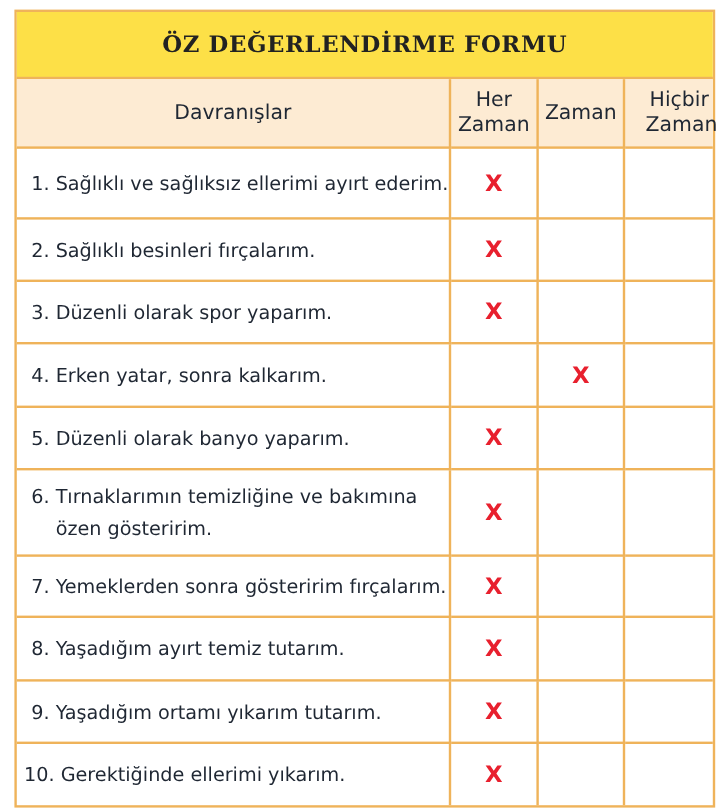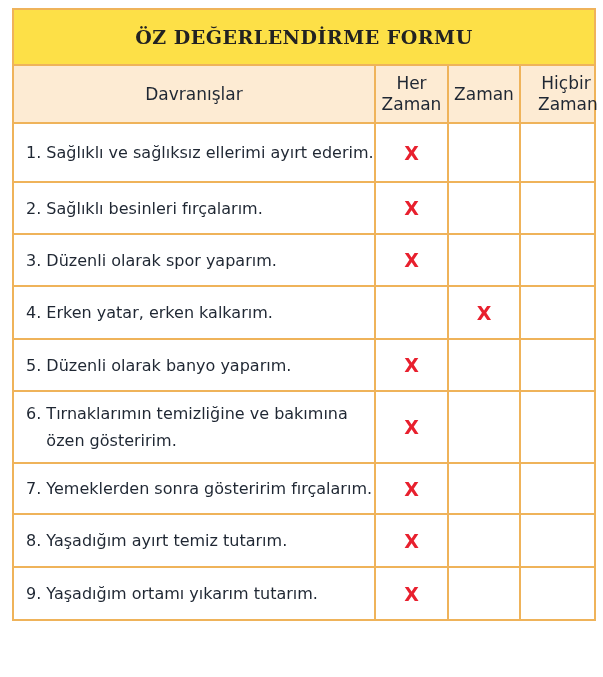--- a/index.html
+++ b/index.html
@@ -93,21 +93,21 @@
      </td>
      <td class="mark"><span class="x">X</span></td>
      <td class="mark"><span class="x"></span></td>
      <td class="mark"><span class="x"></span></td>
         </tr>
         <tr style="height: 53px;">
           <td class="beh">
        <div class="item" style="margin-left:0">
          <span class="num">4.</span>
          <span style="white-space:pre"> </span>
-         <span>Erken yatar, erken kalkarım.</span>
+         <span>Erken yatar, sonra kalkarım.</span>
        </div>
      </td>
      <td class="mark"><span class="x"></span></td>
      <td class="mark"><span class="x">X</span></td>
      <td class="mark"><span class="x"></span></td>
         </tr>
         <tr style="height: 52px;">
           <td class="beh">
        <div class="item" style="margin-left:0">
          <span class="num">5.</span>
@@ -160,15 +160,27 @@
        <div class="item" style="margin-left:0">
          <span class="num">9.</span>
          <span style="white-space:pre"> </span>
          <span>Yaşadığım ortamı yıkarım tutarım.</span>
        </div>
      </td>
      <td class="mark"><span class="x">X</span></td>
      <td class="mark"><span class="x"></span></td>
      <td class="mark"><span class="x"></span></td>
         </tr>
+        <tr style="height: 52px;">
+          <td class="beh">
+       <div class="item" style="margin-left:-6px">
+         <span class="num">10.</span>
+         <span style="white-space:pre"> </span>
+         <span>Gerektiğinde ellerimi yıkarım.</span>
+       </div>
+     </td>
+     <td class="mark"><span class="x">X</span></td>
+     <td class="mark"><span class="x"></span></td>
+     <td class="mark"><span class="x"></span></td>
+        </tr>
       </tbody>
   </table>
 </div>
 
 </body></html>

